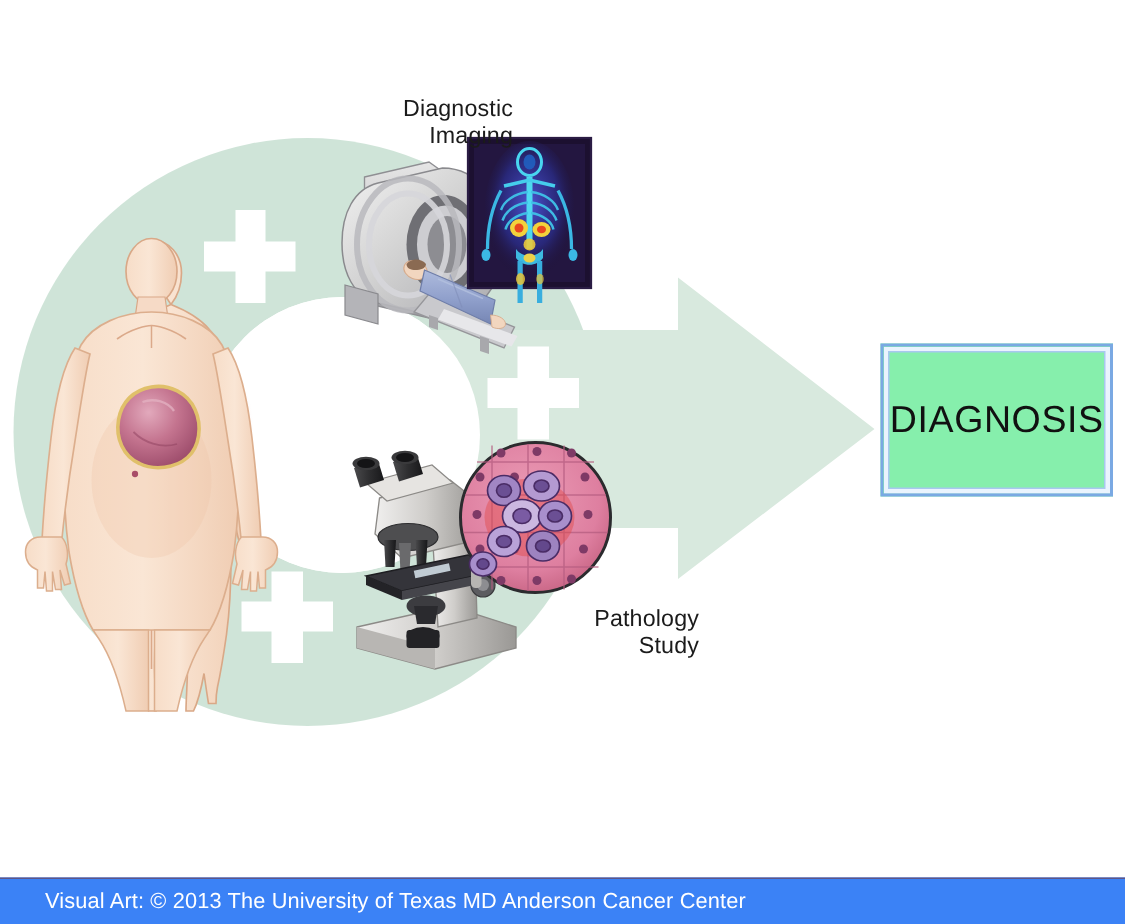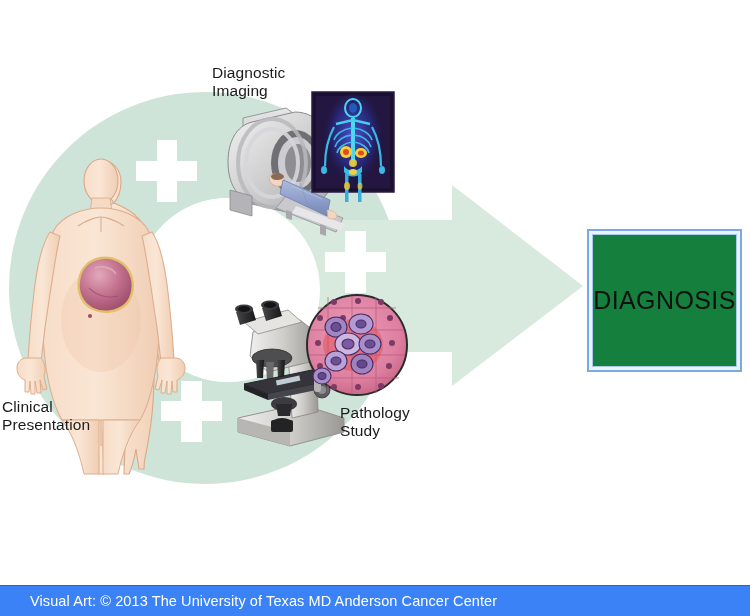--- a/index.html
+++ b/index.html
@@ -27,21 +27,21 @@
   .stage svg {
     display: block;
   }
 
   
   .label {
     position: absolute;
     color: #1b1b1b;
     font-size: 15.5px;
     line-height: 18px;
-    text-align: left;
+    text-align: right;
     white-space: pre-line;
     letter-spacing: 0.1px;
   }
   #label-imaging {
     left: 212px;
     top: 64px;
     width: 130px;
   }
   #label-clinical {
     left: 2px;
@@ -53,22 +53,22 @@
     top: 404px;
     width: 126px;
   }
 
   
   #diagnosis-box {
     position: absolute;
     left: 587px;
     top: 229px;
     width: 155px;
-    height: 143px;
-    background: #15803d;
+    height: 102px;
+    background: #86efac;
     border: 2px solid #7aa9e3;
     box-shadow: inset 0 0 0 3px #eaf4fe, inset 0 0 0 4px #a8c8ef;
     box-sizing: border-box;
     display: flex;
     align-items: center;
     justify-content: center;
   }
   #diagnosis-label {
     font-size: 25px;
     color: #111111;
@@ -482,22 +482,20 @@
           <ellipse cx="322" cy="376" rx="9" ry="8" fill="#a88fcc"></ellipse>
           <ellipse cx="322" cy="376" rx="4" ry="3.5" fill="#63488c"></ellipse>
         </g>
       </g>
     </svg>
   </div>
 
   <div class="label" id="label-imaging">Diagnostic
 Imaging</div>
 
-  <div class="label" id="label-clinical">Clinical
-Presentation</div>
 
   <div class="label" id="label-pathology">Pathology
 Study</div>
 
   <div id="diagnosis-box">
     <span id="diagnosis-label">DIAGNOSIS</span>
   </div>
 
   <div id="footer">
     <span id="footer-text">Visual Art: © 2013 The University of Texas MD Anderson Cancer Center</span>

